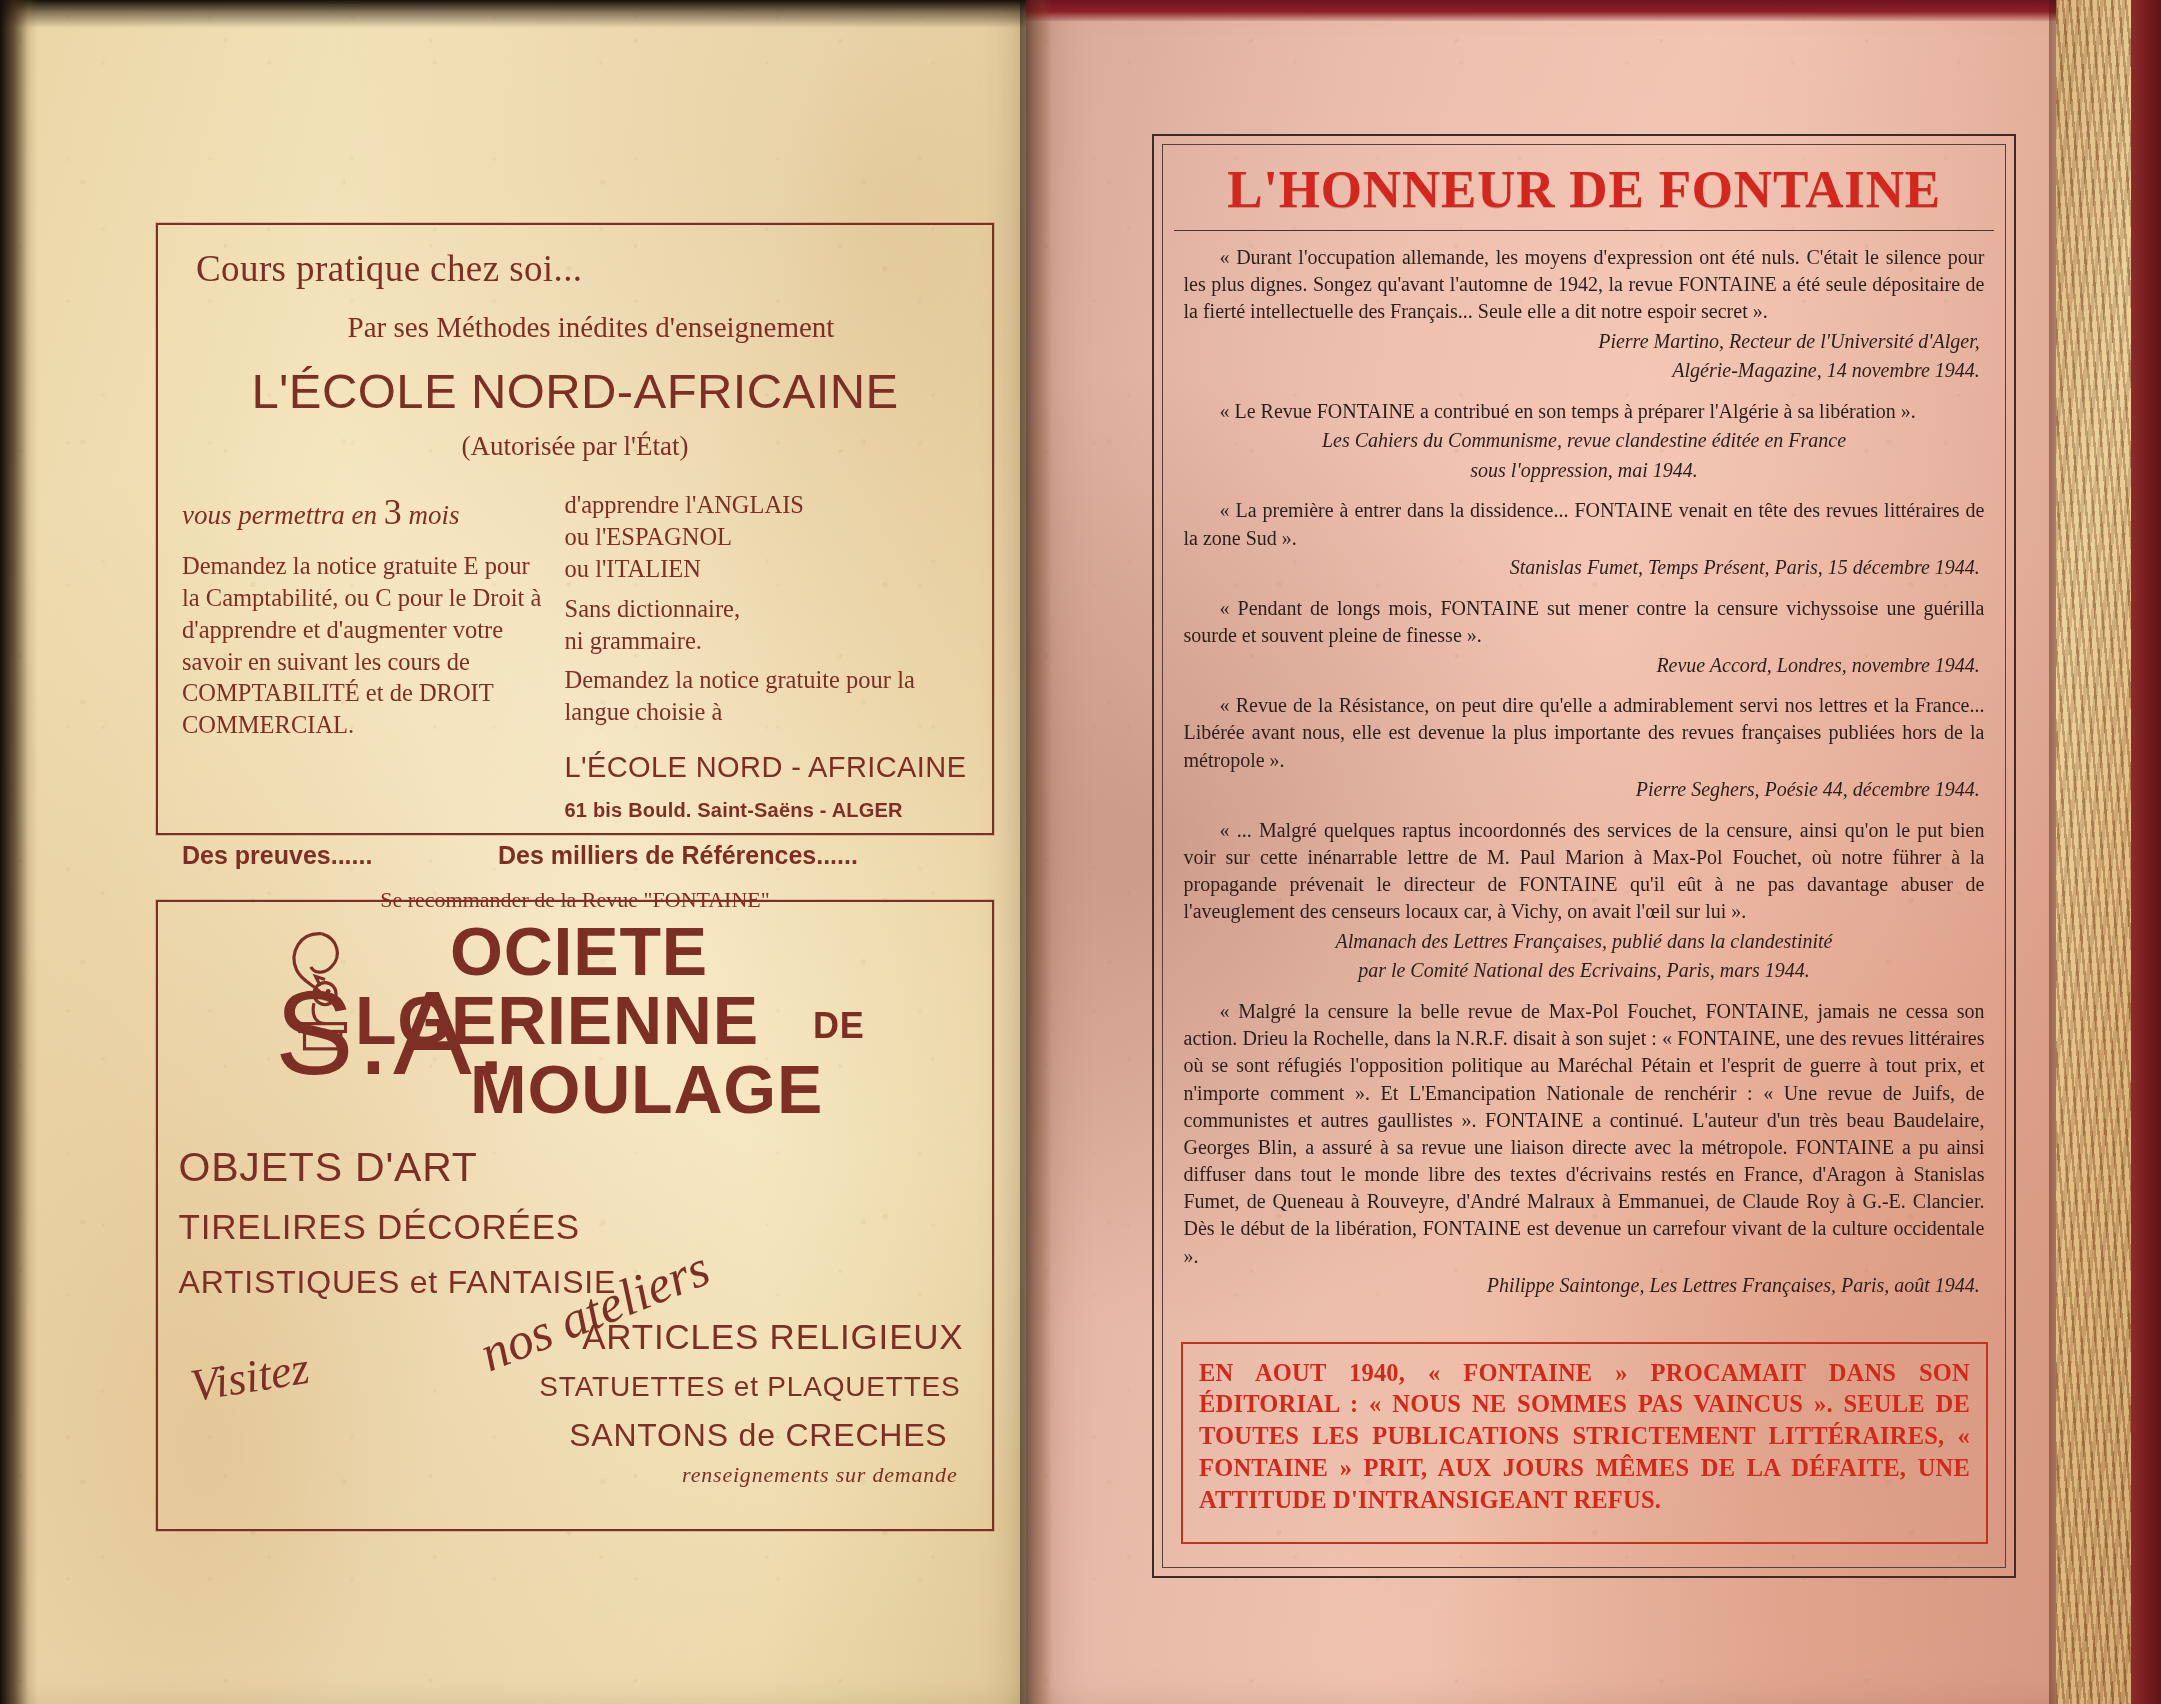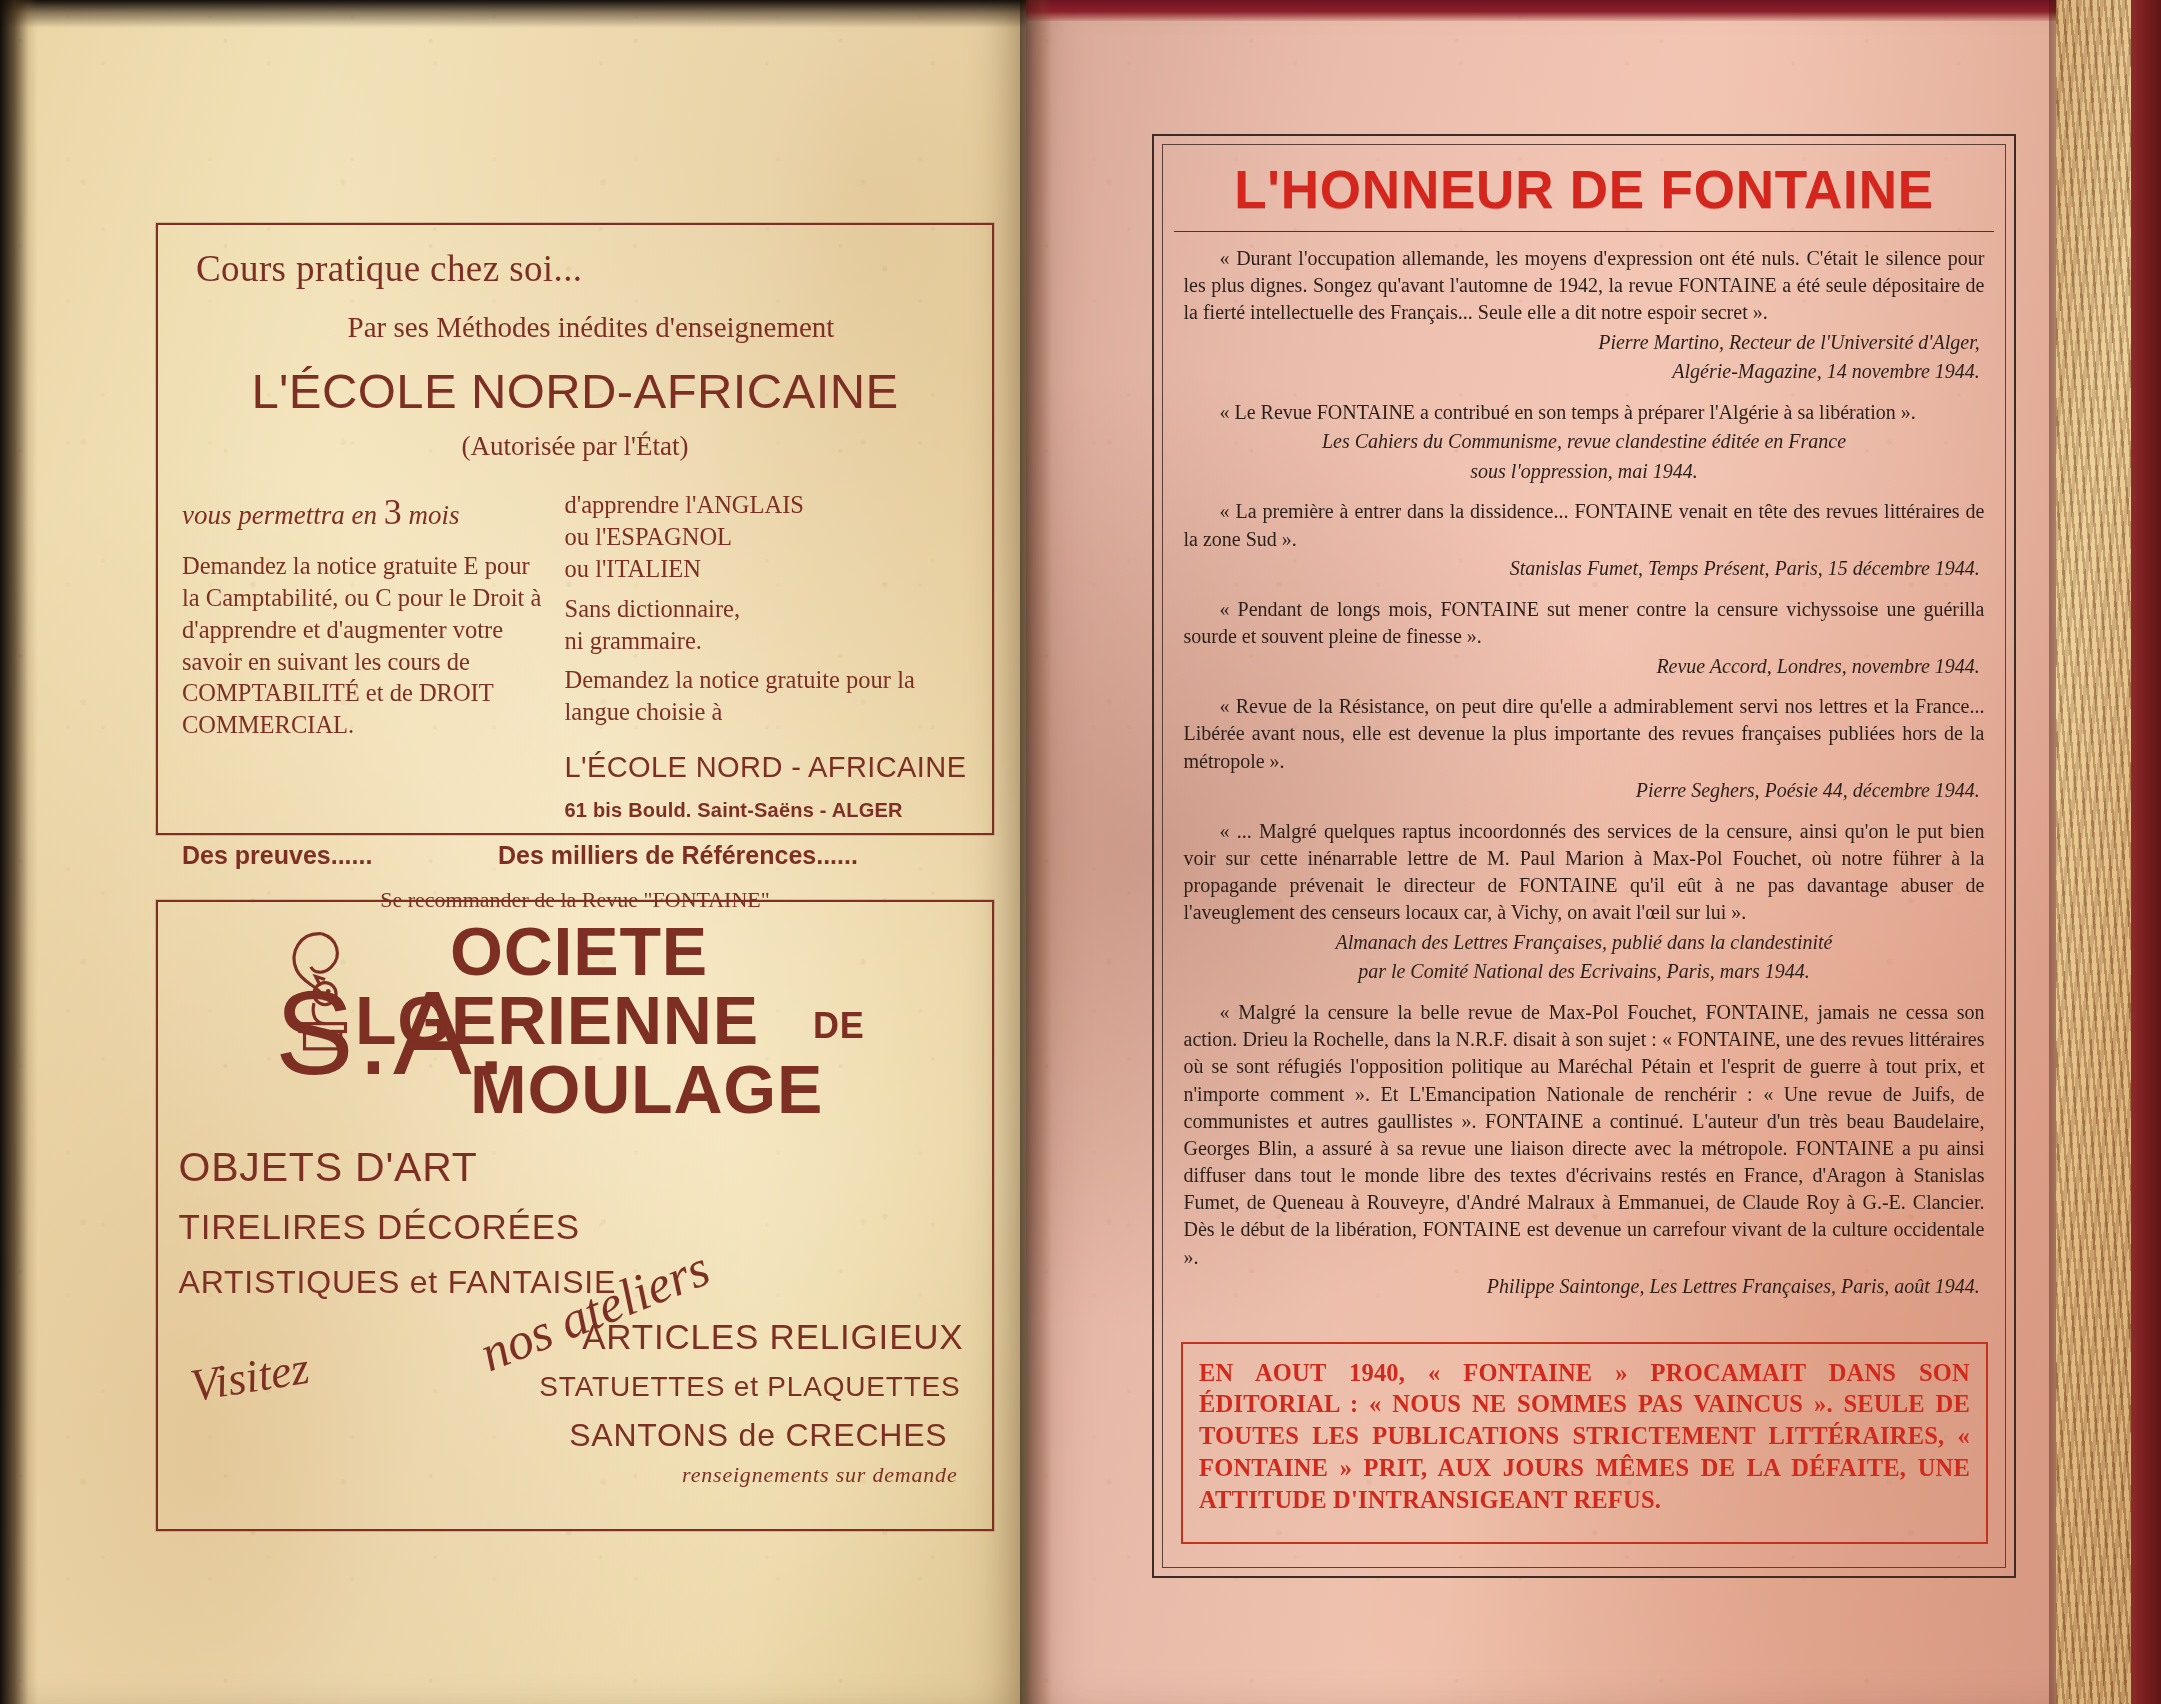--- a/index.html
+++ b/index.html
@@ -31,20 +31,21 @@
   
   #left-page {
     left: 0;
     width: 1026px;
     background:
       radial-gradient(ellipse at 20% 85%, rgba(198,150,88,0.38) 0%, rgba(198,150,88,0) 48%),
       radial-gradient(ellipse at 85% 12%, rgba(196,148,86,0.32) 0%, rgba(196,148,86,0) 45%),
       radial-gradient(ellipse at 60% 55%, rgba(255,244,214,0.55) 0%, rgba(255,244,214,0) 60%),
       linear-gradient(105deg, #e9d6a6 0%, #f3e3bb 28%, #f6e9c6 55%, #ecd9ab 80%, #dfc795 100%);
     box-shadow: inset -32px 0 47px -24px rgba(80,50,20,0.55);
+    padding-left: 16px;
   }
   
   #left-edge-shadow {
     position: absolute;
     left: 0; top: 0; bottom: 0;
     width: 38px;
     background: linear-gradient(90deg, #120d09 0%, rgba(60,40,20,0.75) 38%, rgba(120,85,40,0.18) 75%, rgba(0,0,0,0) 100%);
     pointer-events: none;
   }
   #left-top-shadow {
@@ -326,21 +327,21 @@
   }
   #honneur-inner {
     position: relative;
     border: 0.8px solid #5a4036;
     width: 100%;
     height: 100%;
     box-sizing: border-box;
     padding: 14px 20.5px 8px 20.5px;
   }
   #honneur-title {
-    font-family: Liberation Sans, sans-serif;
+    font-family: Liberation Serif, serif;
     font-weight: 700;
     font-size: 53px;
     color: #d4261d;
     text-align: center;
     letter-spacing: 0.8px;
     margin-bottom: 11px;
     text-shadow: 0 0.8px 0 rgba(120,20,10,0.25);
   }
   #honneur-rule {
     border-top: 1.6px solid #4a342b;

